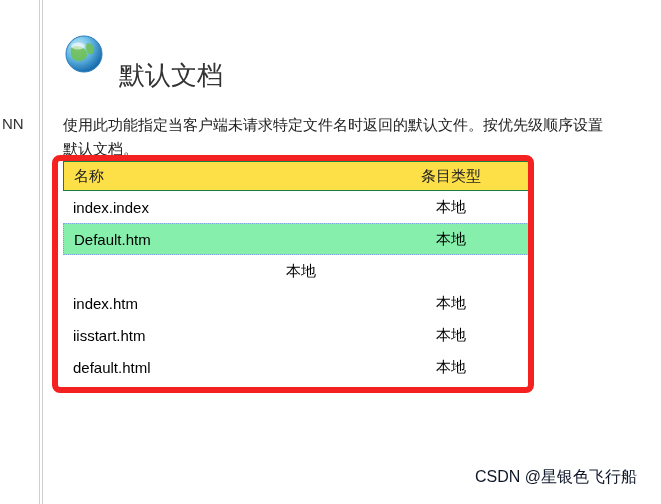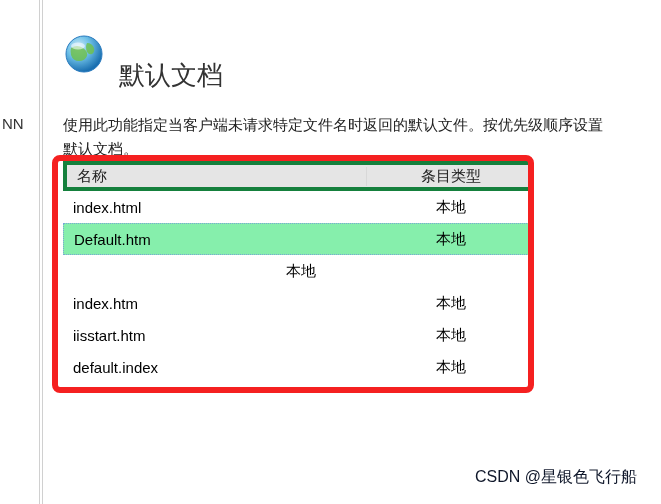--- a/index.html
+++ b/index.html
@@ -60,22 +60,22 @@
     }
     .table-header, .table-row {
       display: flex;
       font-size: 15px;
       height: 30px;
       align-items: center;
     }
     .table-header {
       font-weight: 400;
       color: #222;
-      border: 4px solid #15803d;
-      background: #e5e5e5;
+      border: 1px solid #15803d;
+      background: #fde047;
     }
     .col-name { width: 300px; padding-left: 10px; }
     .col-type { flex: 1; padding-left: 6px; text-align: center; }
     .table-header .col-name { border-right: 1px solid #d8d8d8; }
     .table-body .table-row { height: 32px; }
     .table-row.selected {
       background: #86efac;
       border: 1px dotted #7aa5d6;
     }
     .highlight-box {
@@ -123,40 +123,40 @@
 
   <p class="desc">使用此功能指定当客户端未请求特定文件名时返回的默认文件。按优先级顺序设置默认文档。</p>
 
   <div class="table-wrap">
     <div class="table-header">
       <div class="col-name">名称</div>
       <div class="col-type">条目类型</div>
     </div>
     <div class="table-body" id="table-body">
         <div class="table-row">
-          <div class="col-name">index.html</div>
+          <div class="col-name">index.index</div>
           <div class="col-type">本地</div>
         </div>
         <div class="table-row selected">
           <div class="col-name">Default.htm</div>
           <div class="col-type">本地</div>
         </div>
         <div class="table-row">
           <div class="col-type">本地</div>
         </div>
         <div class="table-row">
           <div class="col-name">index.htm</div>
           <div class="col-type">本地</div>
         </div>
         <div class="table-row">
           <div class="col-name">iisstart.htm</div>
           <div class="col-type">本地</div>
         </div>
         <div class="table-row">
-          <div class="col-name">default.index</div>
+          <div class="col-name">default.html</div>
           <div class="col-type">本地</div>
         </div>
       </div>
   </div>
 </div>
 
 <div class="highlight-box"></div>
 
 <div class="watermark">CSDN @星银色飞行船</div>
 

